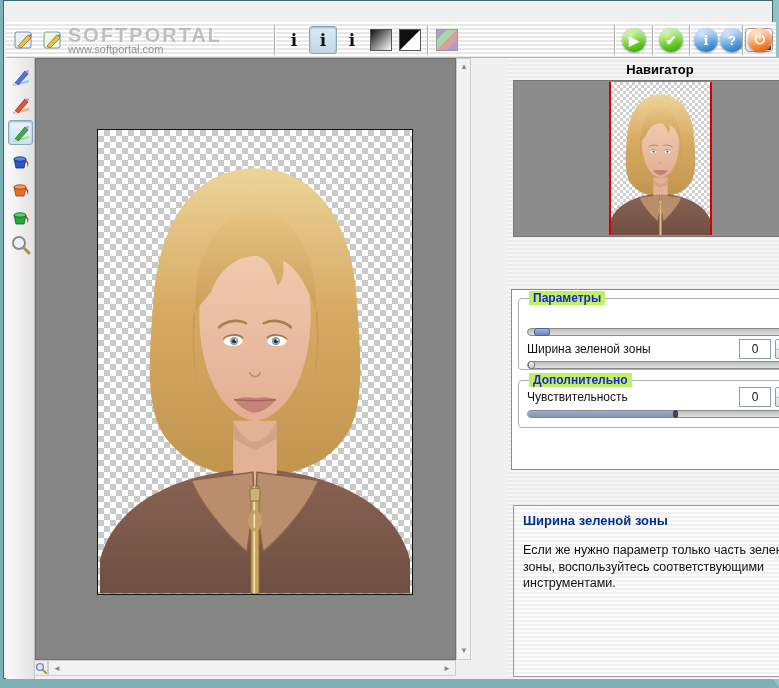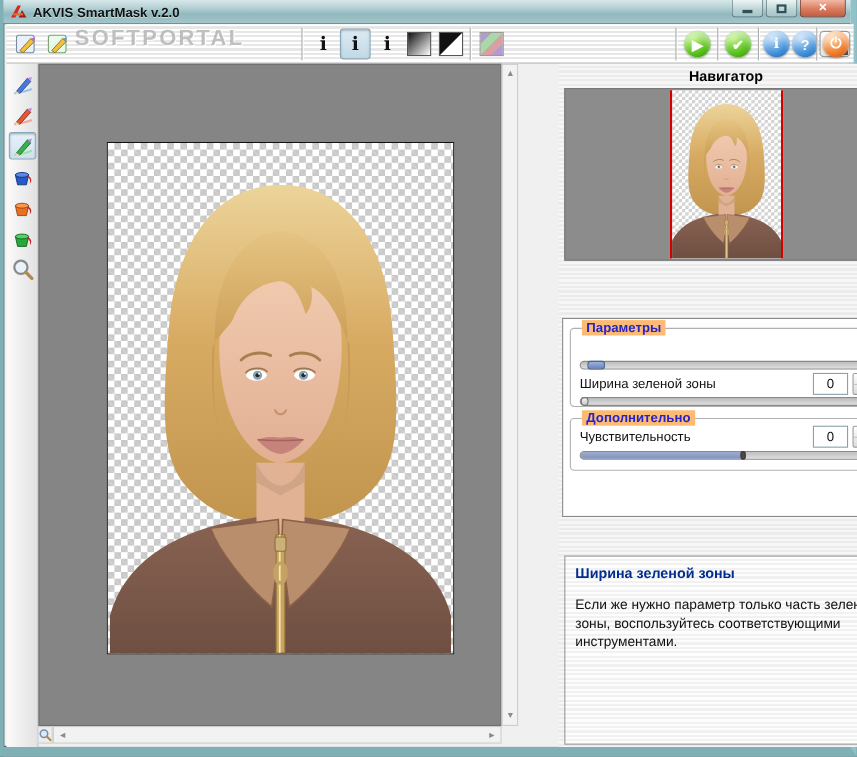--- a/index.html
+++ b/index.html
@@ -91,21 +91,21 @@
   .wedge-thumb{position:absolute;left:50%;top:6px;width:0;height:0;margin-left:-7px;
     border-left:7px solid transparent;border-right:7px solid transparent;border-bottom:11px solid #fff;
     filter:drop-shadow(0 0 1px #444);}
   
   .tabs{position:absolute;left:5px;top:207px;width:294px;height:25px;}
   .tab{position:absolute;top:3px;height:22px;border:1px solid #8a8a8a;border-bottom:none;border-radius:3px 3px 0 0;
     background:linear-gradient(180deg,#fdfdfd,#dedede);font-size:13px;color:#111;text-align:center;line-height:21px;cursor:pointer;}
   .tab.active{top:0;height:26px;background:#fff;font-size:13px;line-height:24px;z-index:2;}
   .tabpanel{position:absolute;left:3px;top:231px;width:298px;height:181px;background:#fff;border:1px solid #8a8a8a;}
   .groupbox{position:absolute;left:6px;width:284px;border:1px solid #b0b0b0;border-radius:4px;}
-  .group-label{position:absolute;left:10px;top:-8px;background:#fdba74;padding:0 4px;font-size:12px;font-weight:bold;color:#2424cc;}
+  .group-label{position:absolute;left:10px;top:-8px;background:#bef264;padding:0 4px;font-size:12px;font-weight:bold;color:#2424cc;}
   .param-row{position:absolute;left:8px;right:8px;height:20px;font-size:12px;color:#111;}
   .param-label{position:absolute;left:0;top:3px;}
   .spin-val{position:absolute;right:22px;top:0;width:32px;height:20px;border:1px solid #8aa0aa;background:#fff;
     font-size:12px;text-align:center;line-height:18px;}
   .spin-btns{position:absolute;right:0;top:0;width:18px;height:20px;border:1px solid #9a9a9a;border-radius:2px;
     background:linear-gradient(180deg,#fdfdfd,#dcdcdc);}
   .spin-up,.spin-dn{position:absolute;left:0;width:100%;height:10px;font-size:6px;line-height:9px;text-align:center;color:#444;cursor:pointer;}
   .spin-up{top:0;border-bottom:1px solid #c2c2c2;}
   .spin-dn{bottom:0;}
   .slider{position:absolute;left:8px;right:8px;height:8px;border:1px solid #8a8a8a;border-radius:4px;
@@ -176,57 +176,39 @@
       <path d="M170,209 C174,204 186,205 190,210" fill="none" stroke="#9c7850" stroke-width="1.6"></path>
       <path d="M153,244 C155,249 161,249 163,244" fill="none" stroke="#c68f6e" stroke-width="1.8" stroke-linecap="round"></path>
       <path d="M137,271 C147,267 153,269 158,269 C163,269 169,267 179,271 C171,281 162,284 158,284 C154,284 145,281 137,271 Z" fill="#c5837b"></path>
       <path d="M137,271 C147,272 169,272 179,271" fill="none" stroke="#a3625c" stroke-width="1.4"></path>
     </g>
   </defs>
 </svg>
 
 <div class="window">
 
-  <div class="titlebar">
-    <svg class="app-icon" viewBox="0 0 16 14">
-      <polygon points="1,12 7,1 10,1 5,12" fill="#d42a1e"></polygon>
-      <polygon points="8,12 11,5 15,12" fill="#a01812"></polygon>
-      <rect x="3" y="8" width="9" height="2" fill="#e86a30"></rect>
-    </svg>
-    <span class="title-text">AKVIS SmartMask v.2.0</span>
-    <div class="caption-btns">
-      <div class="cap-btn">
-          <span class="cap-glyph-min"></span>
-        </div>
-      <div class="cap-btn">
-          <span class="cap-glyph-max"></span>
-        </div>
-      <div class="cap-btn close">
-          <span>✕</span>
-        </div>
-    </div>
-  </div>
 
   <div class="toolbar">
     <div class="tb-btn" style="left:4px">
       <svg width="24" height="24" viewBox="0 0 24 24">
         <rect x="3" y="4" width="16" height="16" rx="2" fill="#e8f0fa" stroke="#7a8aa0"></rect>
         <path d="M6,18 L16,7 L19,10 L9,20 Z" fill="#f0c040" stroke="#8a6a20" stroke-width="0.8"></path>
         <path d="M16,7 L19,10 L20,6 Z" fill="#b06ad0"></path>
       </svg>
     </div>
     <div class="tb-btn" style="left:33px">
       <svg width="24" height="24" viewBox="0 0 24 24">
         <rect x="3" y="4" width="16" height="16" rx="2" fill="#e8fae8" stroke="#7aa07a"></rect>
         <path d="M6,18 L16,7 L19,10 L9,20 Z" fill="#f0c040" stroke="#8a6a20" stroke-width="0.8"></path>
         <path d="M16,7 L19,10 L20,6 Z" fill="#6a9ad0"></path>
       </svg>
     </div>
     <div class="watermark">
       <div class="wm1">SOFTPORTAL</div>
+      <div class="wm2">www.softportal.com</div>
     </div>
     <div class="tb-sep" style="left:268px"></div>
     <div class="tb-btn" style="left:274px">
       <span class="igl">i</span>
     </div>
     <div class="tb-btn pressed checker-sm" style="left:303px">
       <span class="igl">i</span>
     </div>
     <div class="tb-btn" style="left:332px">
       <span class="igl">i</span>

